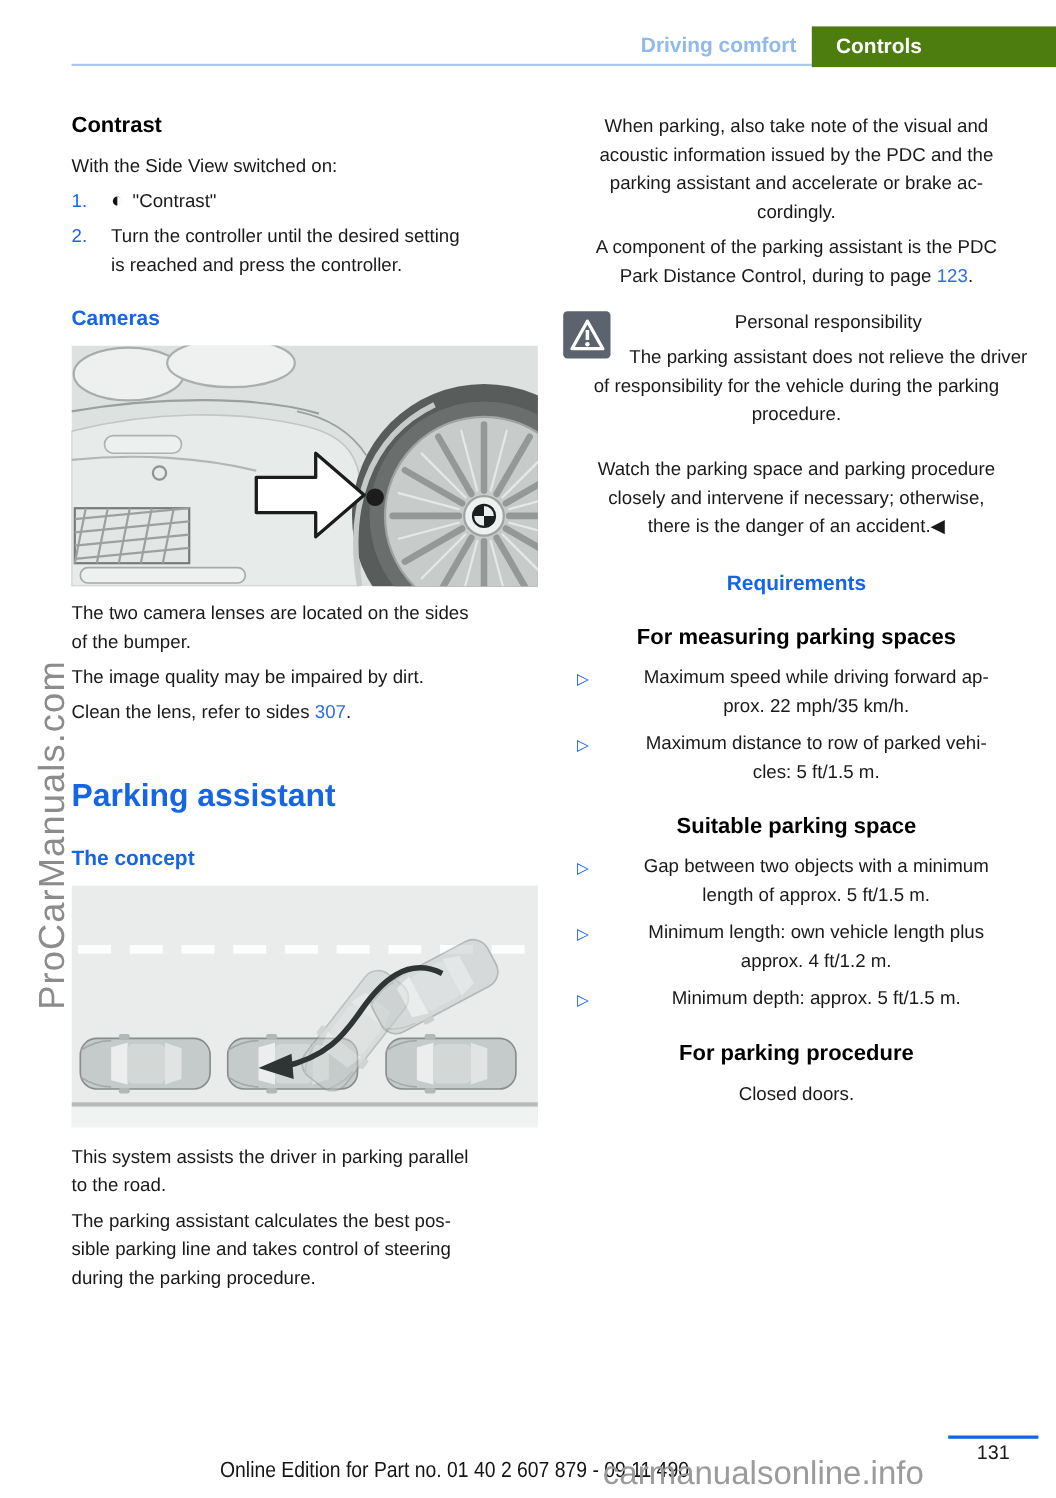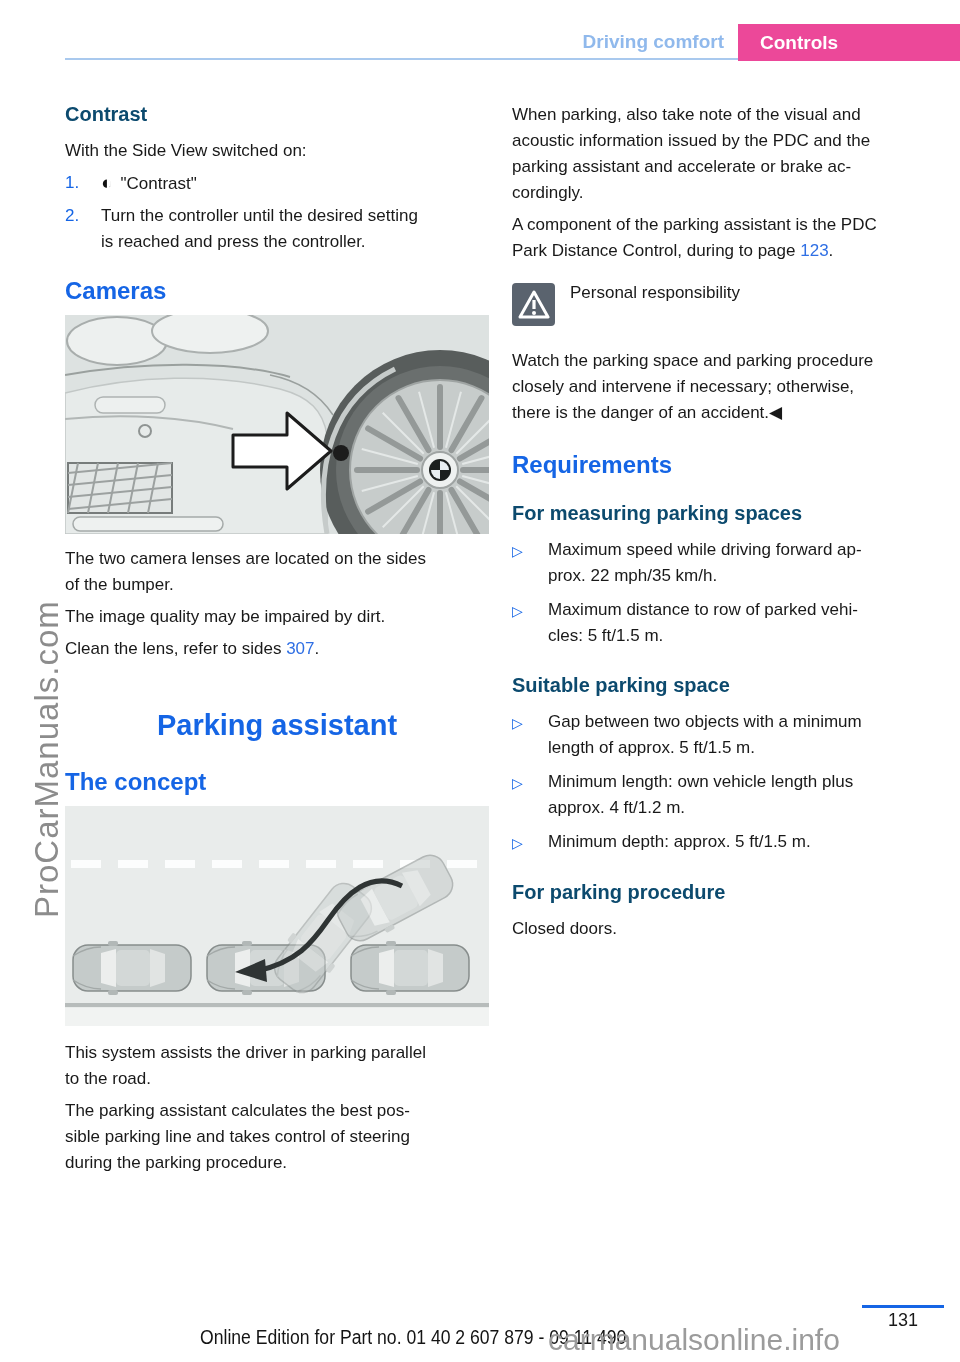--- a/index.html
+++ b/index.html
@@ -1,30 +1,30 @@
 <!DOCTYPE html>
 <html><head>
 <meta charset="utf-8">
 <style>
   html,body{margin:0;padding:0;background:#fff;}
   .page{position:relative;width:960px;height:1362px;background:#ffffff;overflow:hidden;
         font-family:"Liberation Sans",sans-serif;color:#191919;}
   
   .hdr-rule{position:absolute;left:65px;top:58px;width:673px;height:2px;background:#a9c9ee;}
   .hdr-section{position:absolute;top:31px;right:236px;font-size:19px;font-weight:bold;color:#90b9ec;}
-  .hdr-tab{position:absolute;left:738px;top:24px;width:222px;height:37px;background:#ec4899;
+  .hdr-tab{position:absolute;left:738px;top:24px;width:222px;height:37px;background:#4d7c0f;
            color:#fff;font-size:19px;font-weight:bold;display:flex;align-items:center;padding-left:22px;box-sizing:border-box;}
   
   .col{position:absolute;top:96px;width:424px;font-size:17px;line-height:26px;}
   .col-left{left:65px;}
-  .col-right{left:512px;}
+  .col-right{left:512px;text-align:center;}
   .col p{margin:0 0 6px 0;white-space:pre-line;}
-  h1.big{font-size:29px;line-height:34px;color:#1565e5;margin:46px 0 0 0;text-align:center;}
-  h2.blue{font-size:24px;line-height:24px;color:#1565e5;margin:26px 0 12px 0;}
-  h3.lblue{font-size:20px;line-height:24px;color:#0c4a6e;margin:24px 0 12px 0;}
+  h1.big{font-size:29px;line-height:34px;color:#1565e5;margin:46px 0 0 0;}
+  h2.blue{font-size:19px;line-height:24px;color:#1565e5;margin:26px 0 12px 0;}
+  h3.lblue{font-size:20px;line-height:24px;color:#000000;margin:24px 0 12px 0;}
   .pagelink{color:#2f6fe4;cursor:pointer;}
   
   .step{display:flex;margin:0 0 6px 0;}
   .step-num{width:36px;color:#1565e5;flex:none;}
   .step-body{flex:1;white-space:pre-line;}
   .contrast-glyph{font-size:19px;margin-right:8px;color:#111;}
   
   .fig{display:block;margin:12px 0 12px 0;}
   
   .warnblock{margin:16px 0 18px 0;}
@@ -185,20 +185,21 @@
 
     <div class="warnblock">
       <span class="warn-icon">
         <svg width="32" height="30" viewBox="0 0 32 30">
           <polygon points="16,2 30,27 2,27" fill="none" stroke="#ffffff" stroke-width="3" stroke-linejoin="round"></polygon>
           <rect x="14.4" y="10" width="3.2" height="9" fill="#ffffff"></rect>
           <circle cx="16" cy="23" r="2" fill="#ffffff"></circle>
         </svg>
       </span>
       <p class="warn-title">Personal responsibility</p>
+      <p style="white-space:normal;">The parking assistant does not relieve the driver of responsibility for the vehicle during the parking procedure.</p>
     </div>
 
     <p>Watch the parking space and parking procedure
 closely and intervene if necessary; otherwise,
 there is the danger of an accident.◀</p>
 
     <h2 class="blue" style="margin-top:27px;">Requirements</h2>
 
     <h3 class="lblue">For measuring parking spaces</h3>
     <div class="bullet">

